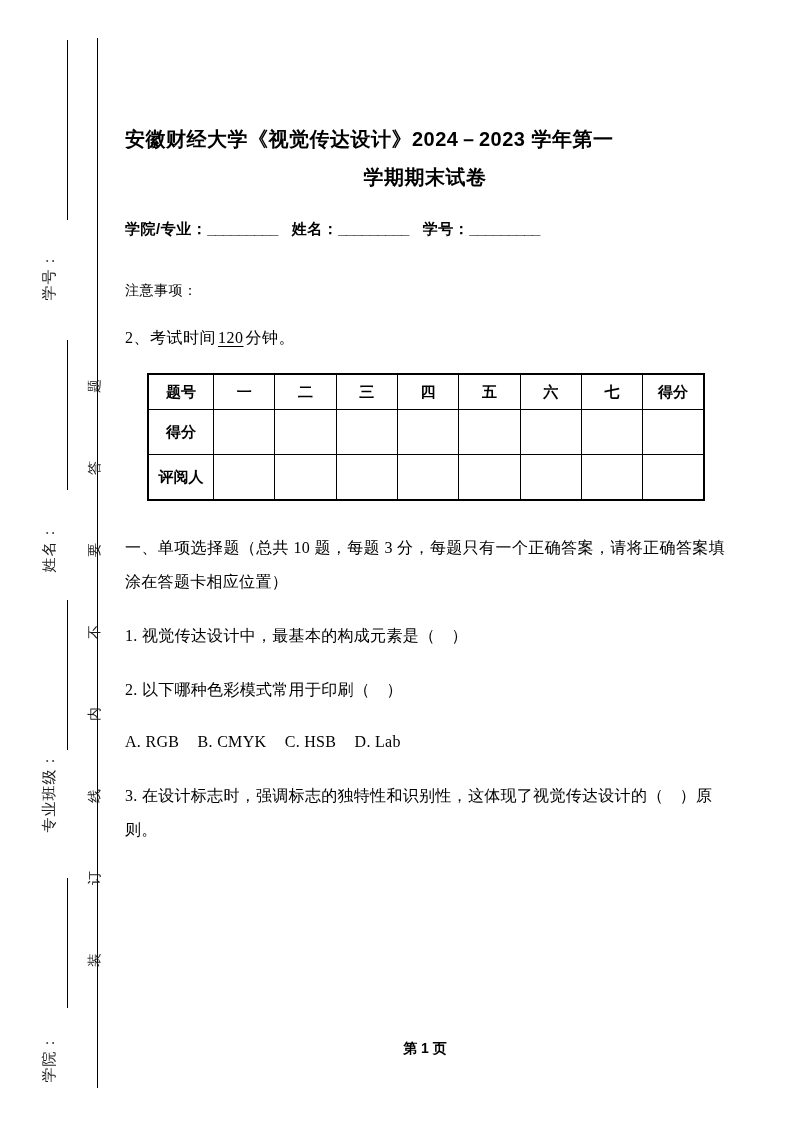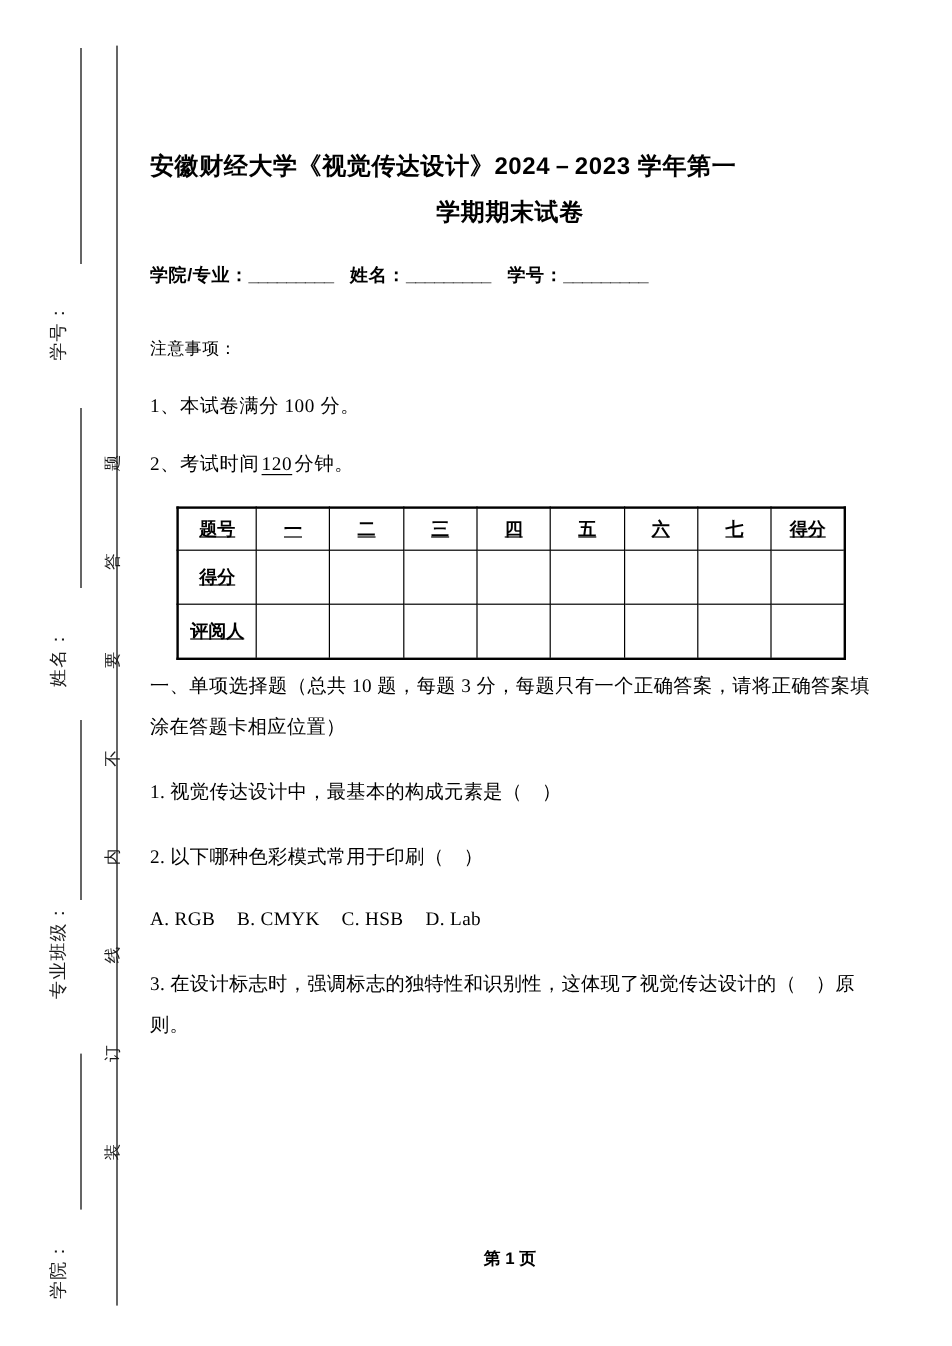--- a/index.html
+++ b/index.html
@@ -149,29 +149,28 @@
     table-layout: fixed;
     border: 2px solid #000000;
   }
   table.score-table td {
     border: 1px solid #000000;
     text-align: center;
     font-family: "Liberation Sans", "DejaVu Sans", sans-serif;
     font-weight: bold;
     font-size: 15px;
     color: #000000;
-    text-decoration: underline;
   }
   table.score-table td.rowhead { width: 62px; }
   table.score-table tr.r-head td { height: 32px; }
   table.score-table tr.r-body td { height: 42px; }
 
   
   .section-head {
-    margin-top: 6px;
+    margin-top: 30px;
     font-size: 16px;
     line-height: 34px;
     letter-spacing: 0.3px;
     text-align: justify;
   }
   .question {
     margin-top: 20px;
     font-size: 16px;
     line-height: 34px;
     letter-spacing: 0.3px;
@@ -232,21 +231,20 @@
     <h1 class="doc-title">
       <span>安徽财经大学《视觉传达设计》2024－2023 学年第一</span>
       <span class="t-line2">学期期末试卷</span>
     </h1>
 
     <div class="info-line">
       <span>学院/专业：</span><span class="blank">_________</span><span class="gap"></span><span>姓名：</span><span class="blank">_________</span><span class="gap"></span><span>学号：</span><span class="blank">_________</span>
     </div>
 
     <div class="notice-head">注意事项：</div>
-    <div class="notice-item">1、本试卷满分 100 分。</div>
     <div class="notice-item">
       <span>2、考试时间</span><span class="u-line">120</span><span>分钟。</span>
     </div>
 
     <div class="score-table-wrap">
       <table class="score-table">
         <tbody>
             <tr class="r-head">
           <td class="rowhead">题号</td>
           <td>一</td>

